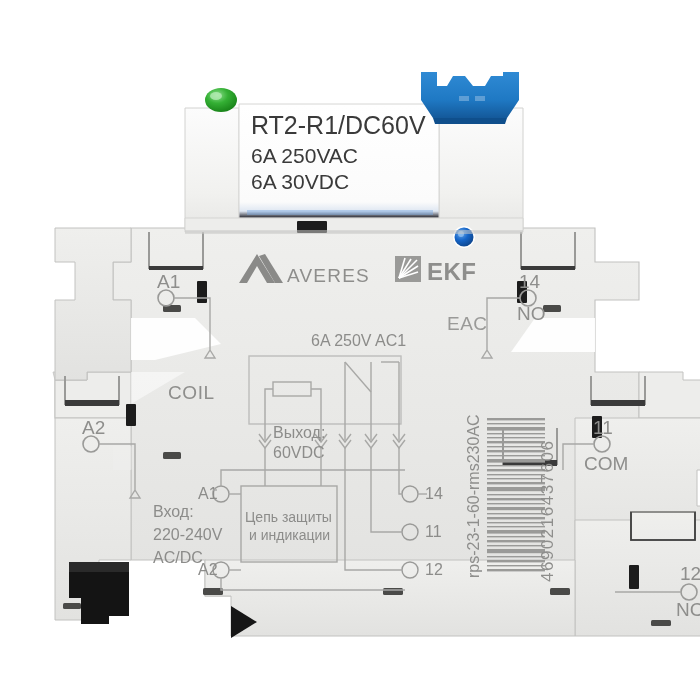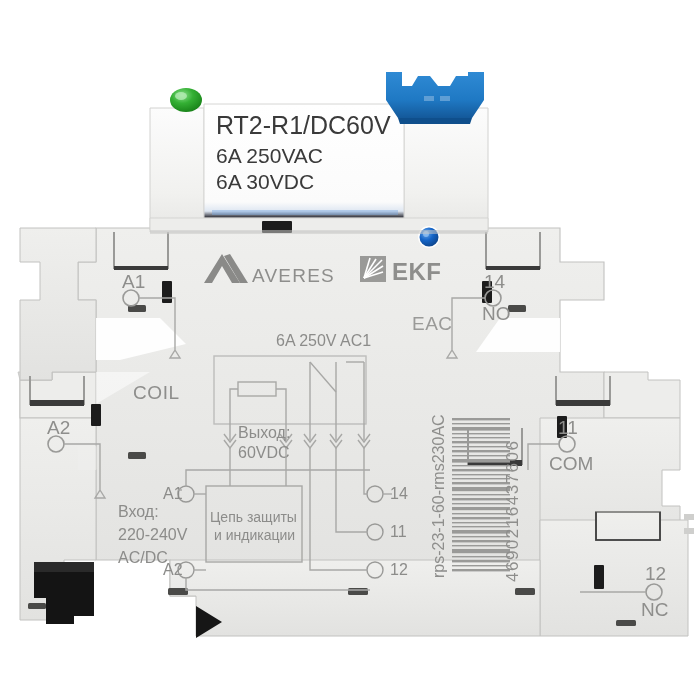--- a/index.html
+++ b/index.html
@@ -1,21 +1,21 @@
 <!DOCTYPE html>
 <html><head>
 <meta charset="utf-8">
 <style>
   html,body{margin:0;padding:0;}
   body{
     width:700px;height:700px;overflow:hidden;
     background:#ffffff;
     font-family:"Liberation Sans","DejaVu Sans",sans-serif;
   }
-  #stage{position:relative;width:600px;height:700px;background:#0369a1;}
+  #stage{position:relative;width:600px;height:700px;background:#0369a1;margin-left:35px;}
   #stage svg{display:block;}
   .lbl{font-family:"Liberation Sans","DejaVu Sans",sans-serif;}
 </style>
 </head>
 <body>
 
 <div id="stage">
 
 <svg width="700" height="700" viewBox="0 0 700 700" xmlns="http://www.w3.org/2000/svg">
 

